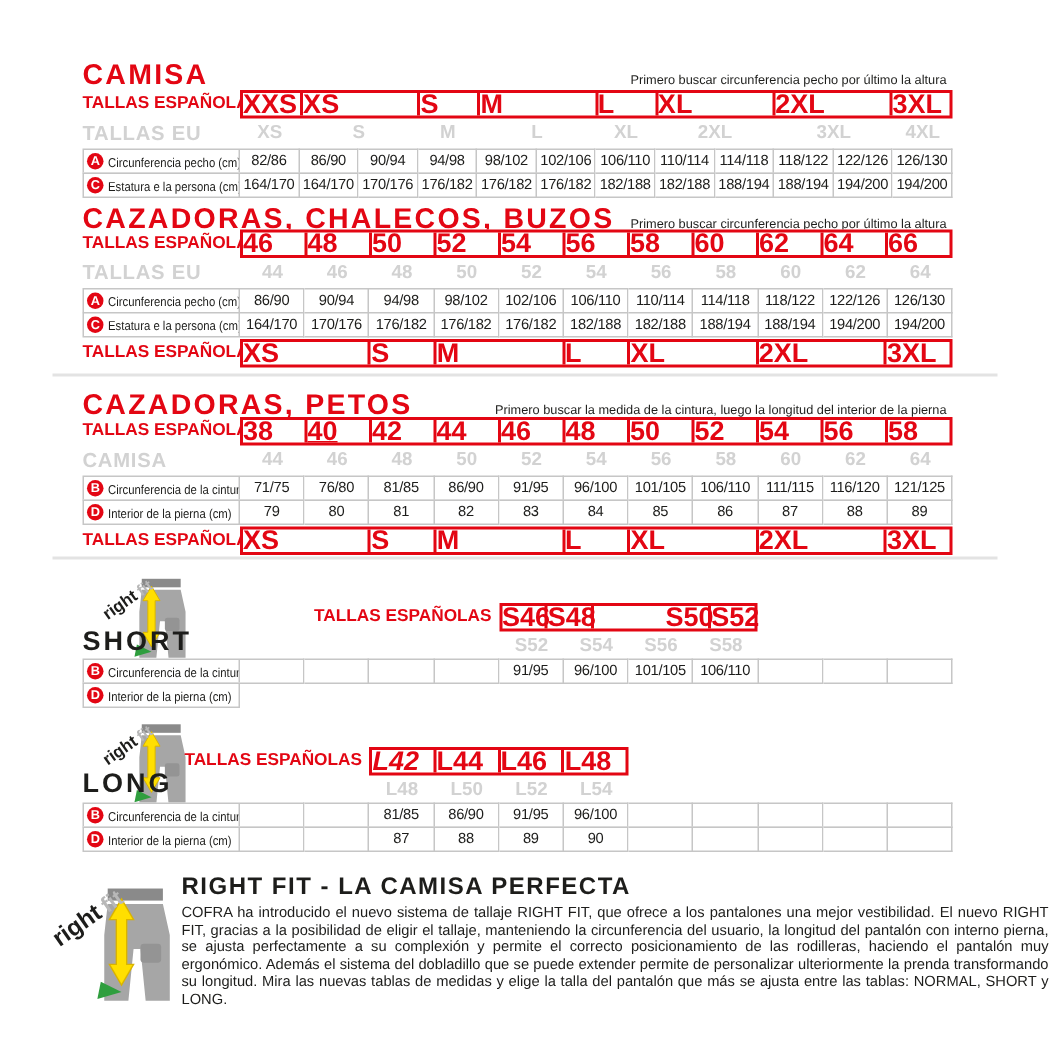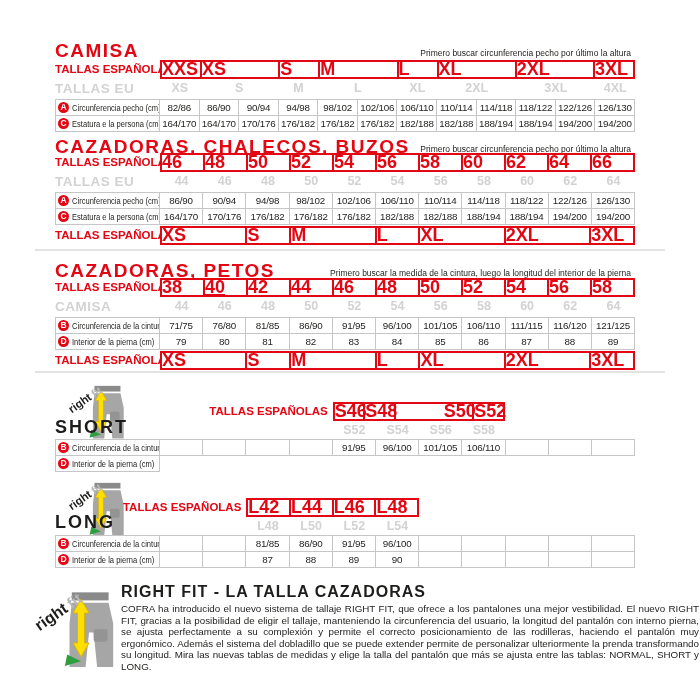--- a/index.html
+++ b/index.html
@@ -391,21 +391,21 @@
       <g transform="translate(4,40) rotate(-35)">
         <text class="rf-right" x="0" y="0">right</text>
         <text class="rf-fit" x="34" y="0">fit</text>
       </g>
     </svg>
     <div class="variant-name">LONG</div>
     <div class="tbl">
         <div class="row rhead">
           <div class="lbl-es" style="flex: 0 0 auto; width: 191.364px;">TALLAS ESPAÑOLAS</div>
           <div class="redgroup" style="flex: 0 0 auto; width: 172.727px;">
-            <div class="redbox first" style="flex: 1 1 0px;">L42</div>
+            <div class="redbox first" style="flex: 1 1 0px; font-style: italic;">L42</div>
             <div class="redbox" style="flex: 1 1 0px;">L44</div>
             <div class="redbox" style="flex: 1 1 0px;">L46</div>
             <div class="redbox" style="flex: 1 1 0px;">L48</div>
           </div>
         </div>
         <div class="row vgray">
           <div class="spacer" style="width: 191.364px;"></div>
           <div class="graygroup" style="flex: 0 0 auto; width: 172.727px;">
             <div class="graybox" style="flex: 1 1 0px;">L48</div>
             <div class="graybox" style="flex: 1 1 0px;">L50</div>
@@ -463,17 +463,17 @@
       </g>
       <g>
         <path d="M40 12 l7 12 h-4 v26 h4 l-7 12 -7-12 h4 v-26 h-4 z" fill="#ffdf00" stroke="#d9b300" stroke-width="0.8"></path>
         <path d="M28 60 l12 6 -14 4 z" fill="#2f9e3e"></path>
       </g>
       <g transform="translate(4,40) rotate(-35)">
         <text class="rf-right" x="0" y="0">right</text>
         <text class="rf-fit" x="34" y="0">fit</text>
       </g>
     </svg>
-    <div class="rftitle">RIGHT FIT - LA TALLA CAZADORAS</div>
+    <div class="rftitle">RIGHT FIT - LA CAMISA PERFECTA</div>
     <div class="rfpara">COFRA ha introducido el nuevo sistema de tallaje RIGHT FIT, que ofrece a los pantalones una mejor vestibilidad. El nuevo RIGHT FIT, gracias a la posibilidad de eligir el tallaje, manteniendo la circunferencia del usuario, la longitud del pantalón con interno pierna, se ajusta perfectamente a su complexión y permite el correcto posicionamiento de las rodilleras, haciendo el pantalón muy ergonómico. Además el sistema del dobladillo que se puede extender permite de personalizar ulteriormente la prenda transformando su longitud. Mira las nuevas tablas de medidas y elige la talla del pantalón que más se ajusta entre las tablas: NORMAL, SHORT y LONG.</div>
   </section>
 
 </div>
 
 </body></html>

